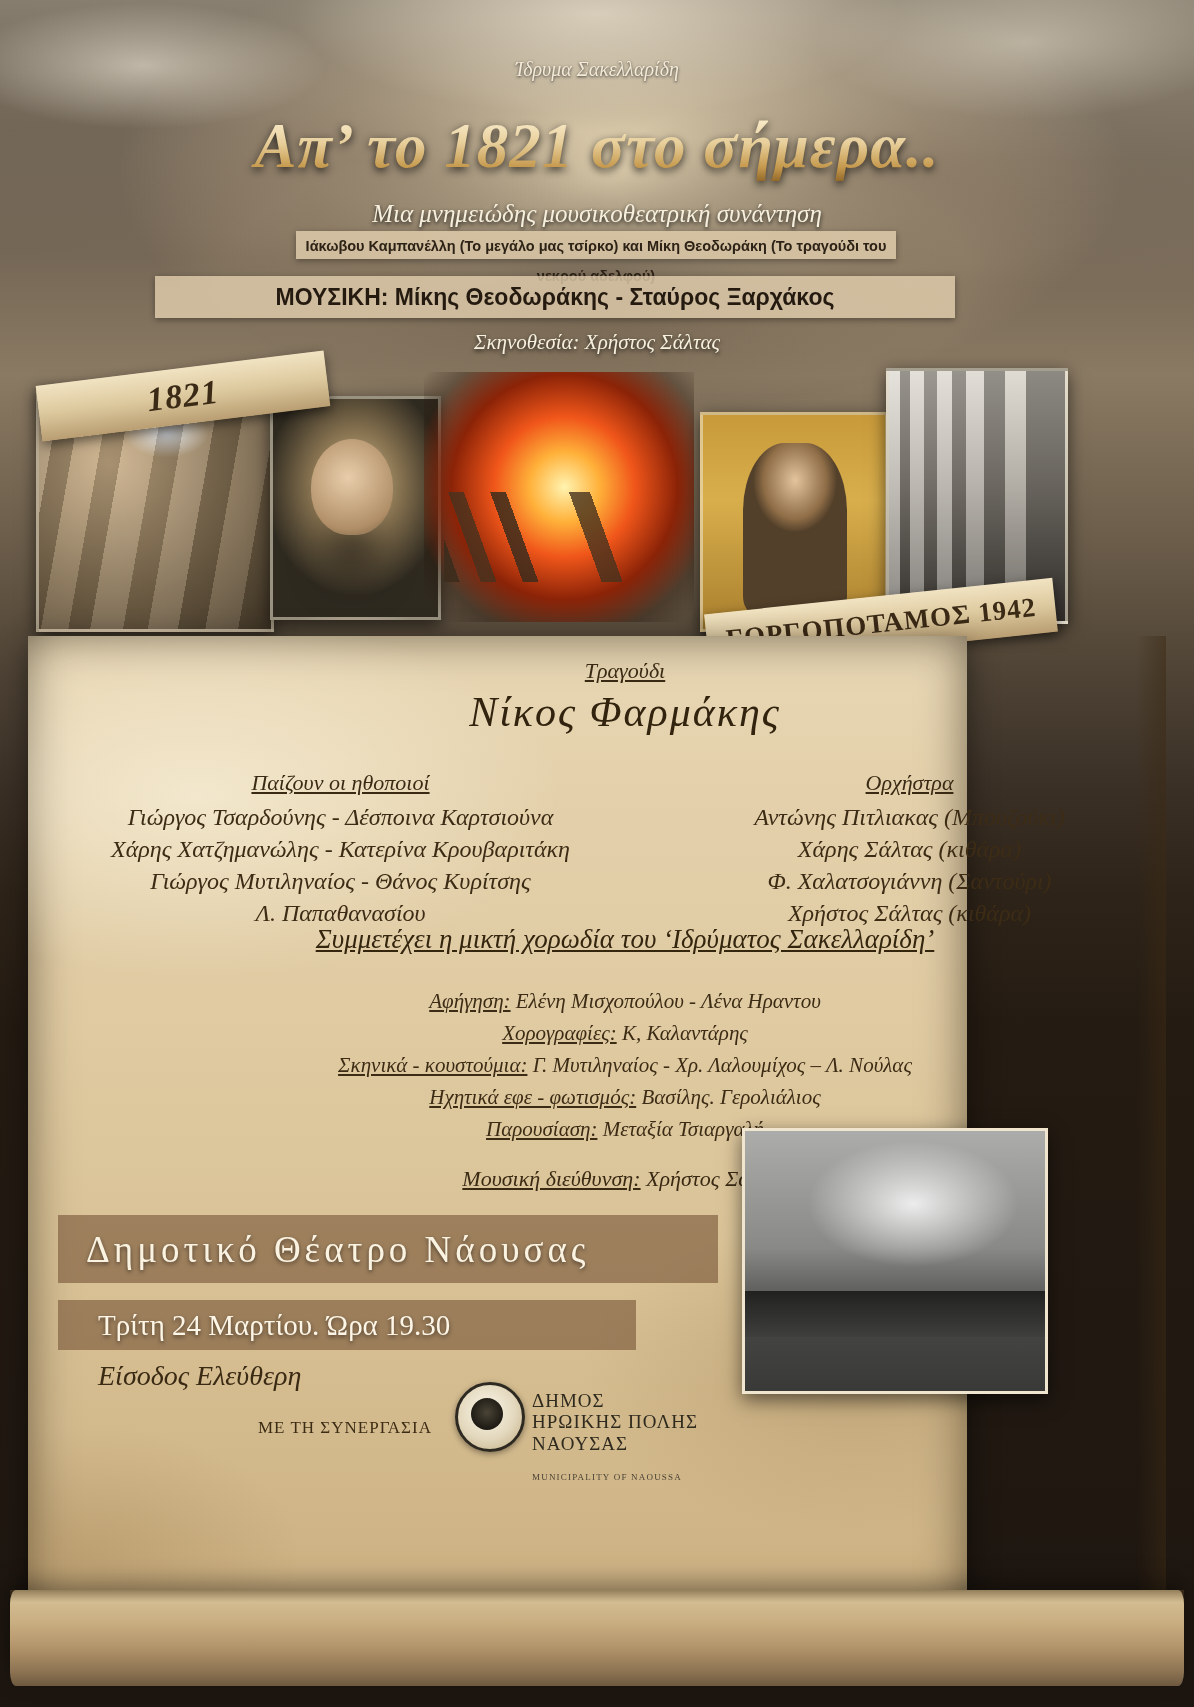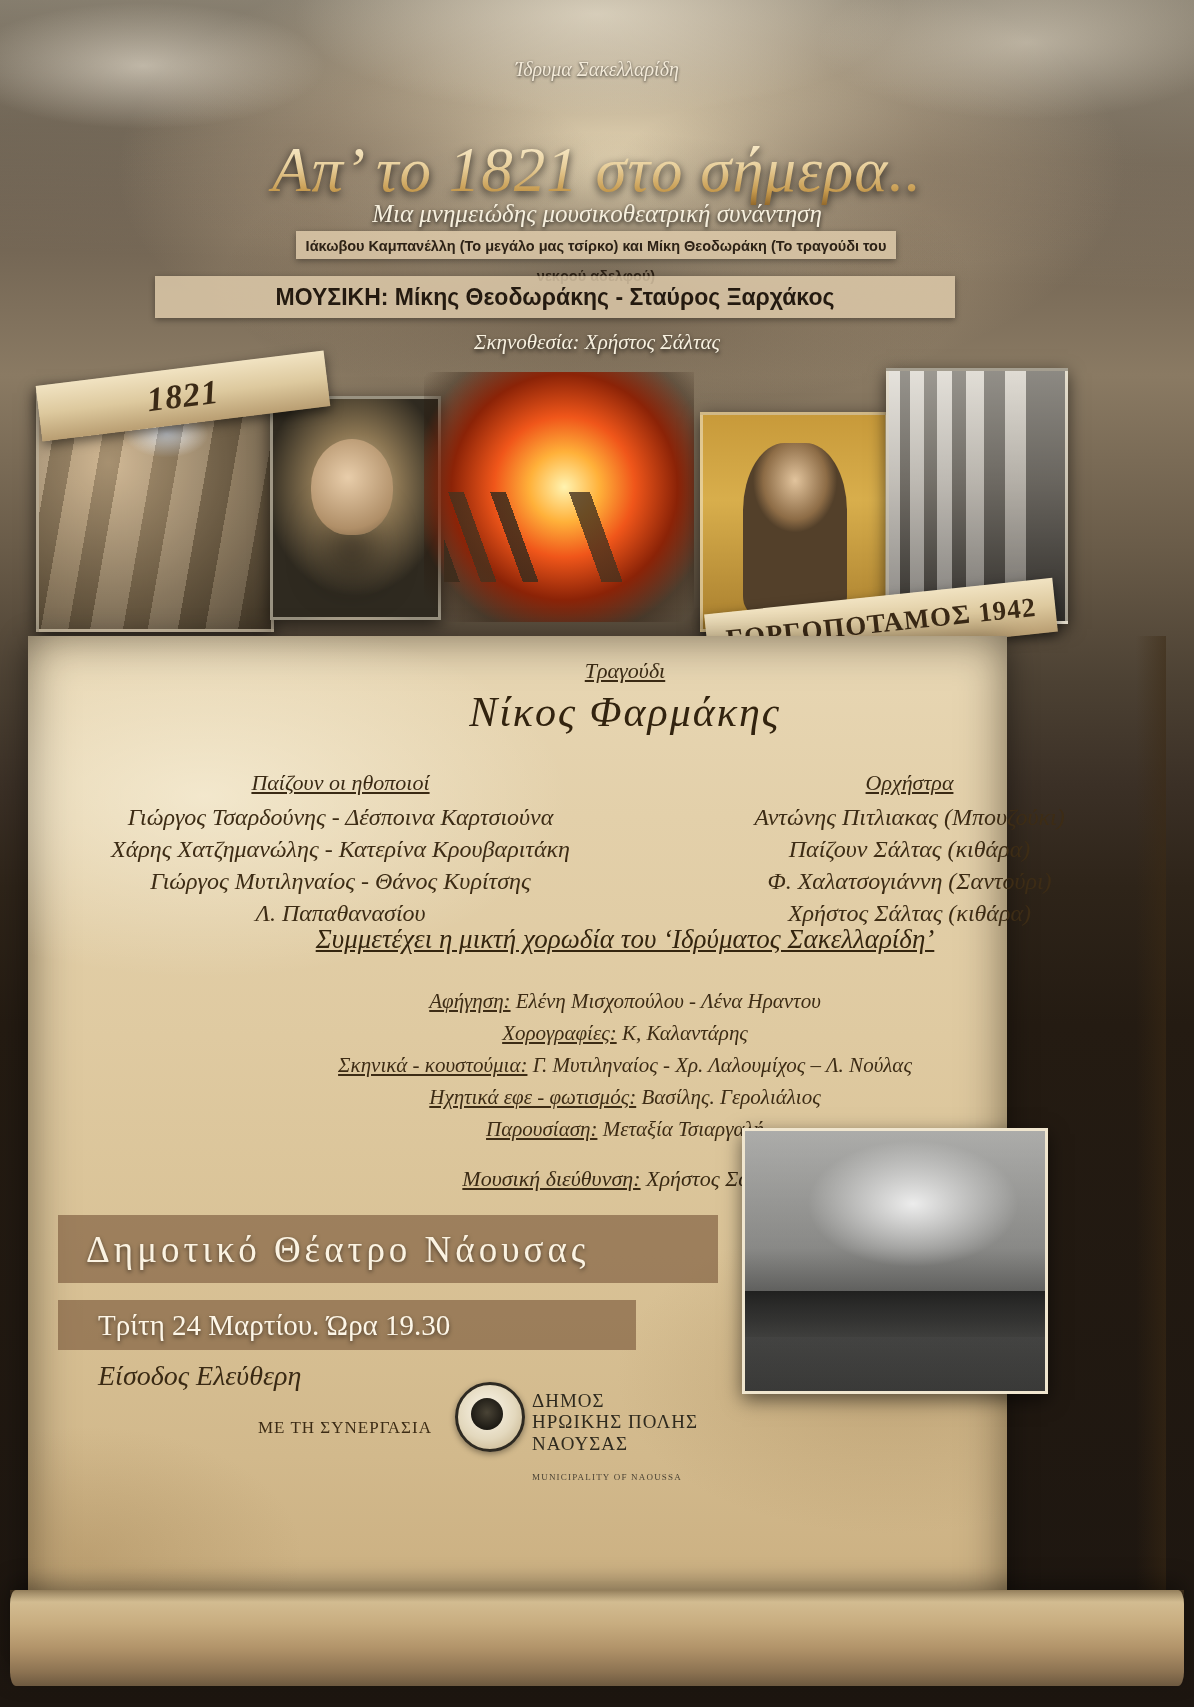--- a/index.html
+++ b/index.html
@@ -42,21 +42,20 @@
       linear-gradient(182deg, rgba(255,244,220,0.40) 0%, rgba(255,240,210,0.12) 35%, rgba(0,0,0,0) 62%);
     pointer-events: none;
   }
   
   .parchment {
     position: absolute;
     left: 28px; top: 636px; width: 939px; height: 1000px;
     background:
       linear-gradient(180deg, #e8d7b4 0%, #e3d0aa 18%, #dfcaa1 40%, #d9c296 62%, #d2b98c 82%, #c9ad7e 100%);
     box-shadow: 0 0 46px rgba(20,12,4,0.55) inset, 0 6px 28px rgba(0,0,0,0.45);
-    padding-left: 40px;
   }
   .parchment:before {
     content: "";
     position: absolute; inset: 0;
     background:
       radial-gradient(ellipse 520px 260px at 18% 16%, rgba(255,250,232,0.55), rgba(0,0,0,0) 70%),
       radial-gradient(ellipse 380px 220px at 88% 74%, rgba(150,118,72,0.30), rgba(0,0,0,0) 72%),
       radial-gradient(ellipse 300px 180px at 6% 92%, rgba(150,118,72,0.30), rgba(0,0,0,0) 72%);
     pointer-events: none;
   }
@@ -86,29 +85,28 @@
     font-style: italic;
     font-size: 20px;
     color: #f3ead8;
     text-shadow: 0 1px 3px rgba(0,0,0,0.75);
   }
   .title {
     position: absolute; left: 0; right: 0; top: 110px;
     text-align: center;
     font-size: 63px;
     font-style: italic;
-    font-weight: normal;
+    font-weight: bold;
     letter-spacing: 1px;
     color: #f0e2c2;
     background: linear-gradient(180deg, #fff6dd 0%, #e8cf9b 45%, #c69a4e 78%, #8d6326 100%);
     -webkit-background-clip: text;
     background-clip: text;
     color: transparent;
     filter: drop-shadow(0 3px 4px rgba(0,0,0,0.75));
-    margin-top: 24px;
   }
   .subtitle {
     position: absolute; left: 0; right: 0; top: 200px;
     text-align: center;
     font-size: 25px;
     font-style: italic;
     color: #f6efdd;
     text-shadow: 0 2px 4px rgba(0,0,0,0.85);
   }
   .band {
@@ -394,21 +392,21 @@
       <div class="col">
         <h4>Παίζουν οι ηθοποιοί</h4>
         <div class="row">Γιώργος Τσαρδούνης  - Δέσποινα Καρτσιούνα</div>
         <div class="row">Χάρης Χατζημανώλης  -  Κατερίνα Κρουβαριτάκη</div>
         <div class="row">Γιώργος Μυτιληναίος  -  Θάνος Κυρίτσης</div>
         <div class="row">Λ. Παπαθανασίου</div>
       </div>
       <div class="col">
         <h4>Ορχήστρα</h4>
         <div class="row">Αντώνης Πιτλιακας (Μπουζούκι)</div>
-        <div class="row">Παίζουν Σάλτας (κιθάρα)</div>
+        <div class="row">Χάρης Σάλτας (κιθάρα)</div>
         <div class="row">Φ. Χαλατσογιάννη (Σαντούρι)</div>
         <div class="row">Χρήστος Σάλτας (κιθάρα)</div>
       </div>
     </div>
 
     <div class="choir">Συμμετέχει η μικτή χορωδία του ‘Ιδρύματος Σακελλαρίδη’</div>
 
     <div class="credits">
       <div class="line">
         <u>Αφήγηση:</u><span> Ελένη Μισχοπούλου - Λένα Ηραντου</span>

